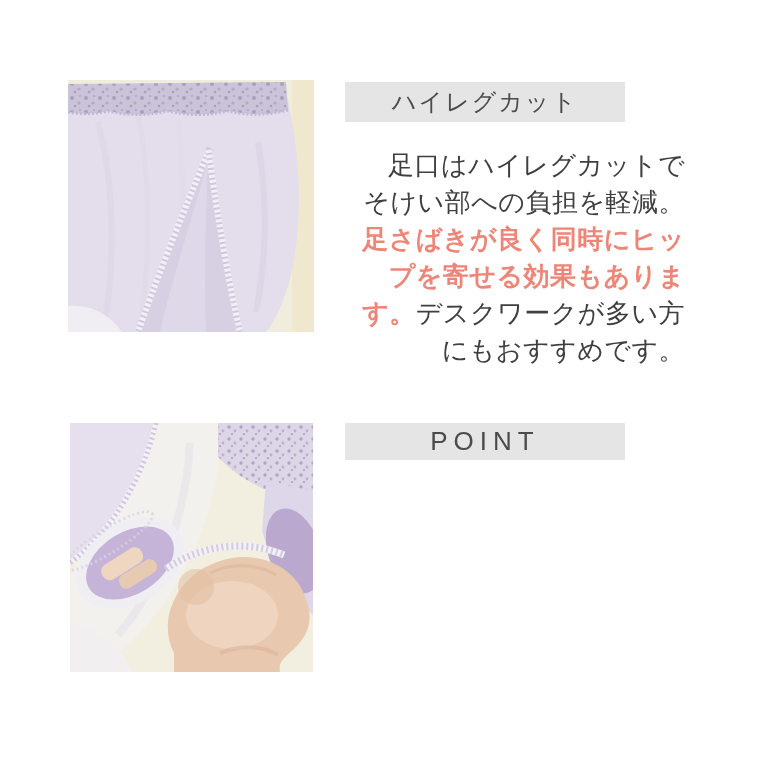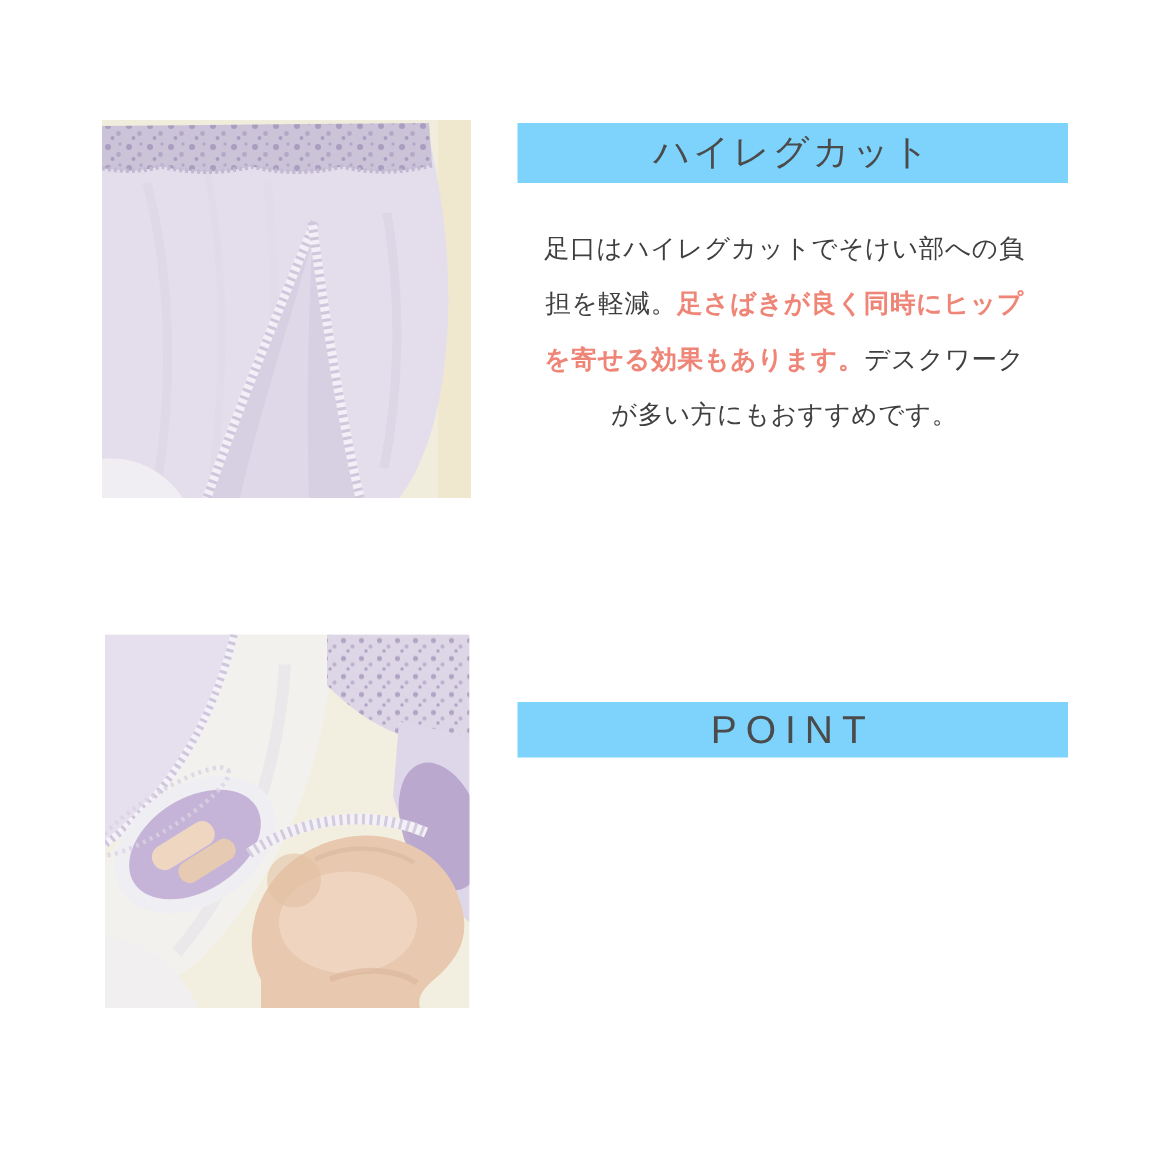--- a/index.html
+++ b/index.html
@@ -13,35 +13,35 @@
   .photo{position:absolute;display:block;}
   .photo svg{display:block;}
   .photo-1{left:68px;top:80px;width:246px;height:252px;}
   .photo-2{left:70px;top:423px;width:243px;height:249px;}
 
   .text-col{position:absolute;width:356px;}
   .col-1{left:345px;top:82px;}
   .col-2{left:345px;top:423px;}
 
   .heading-band{
-    background:#7dd3fc;
-    width:367px;
+    background:#e5e5e5;
+    width:280px;
     text-align:center;
     color:#4b4b4b;
   }
   .col-1 .heading-band{height:40px;line-height:40px;font-size:24px;letter-spacing:2px;}
-  .col-2 .heading-band{height:37px;line-height:37px;font-size:26px;letter-spacing:6px;margin-top:45px;}
+  .col-2 .heading-band{height:37px;line-height:37px;font-size:26px;letter-spacing:6px;}
 
   .body-text{
     margin:16px;
     color:#3f3f3f;
-    font-size:17px;
+    font-size:26px;
     line-height:37px;
     letter-spacing:0.5px;
-    text-align:center;
+    text-align:right;
   }
   .col-1 .body-text{margin-top:25px;}
   .col-2 .body-text{margin-top:26px;}
   .hl{color:#ef8577;font-weight:bold;}
 </style>
 </head>
 <body>
 
 <div class="page">
 

